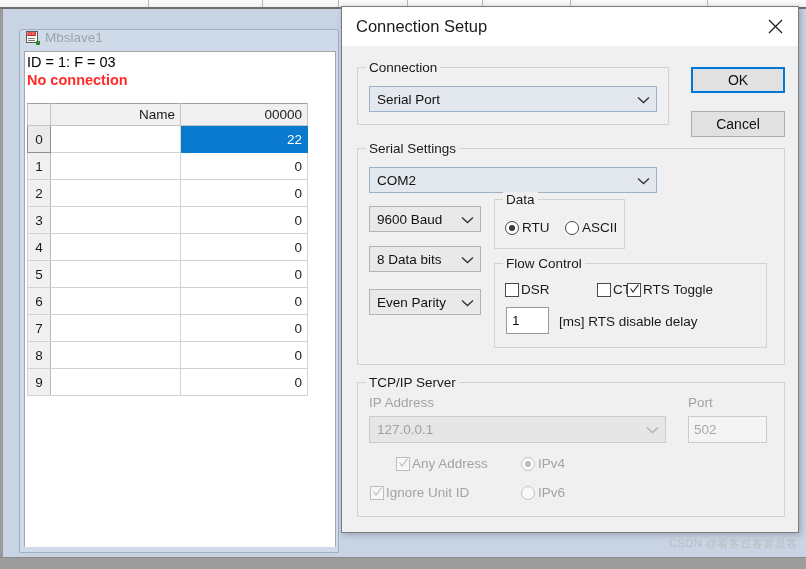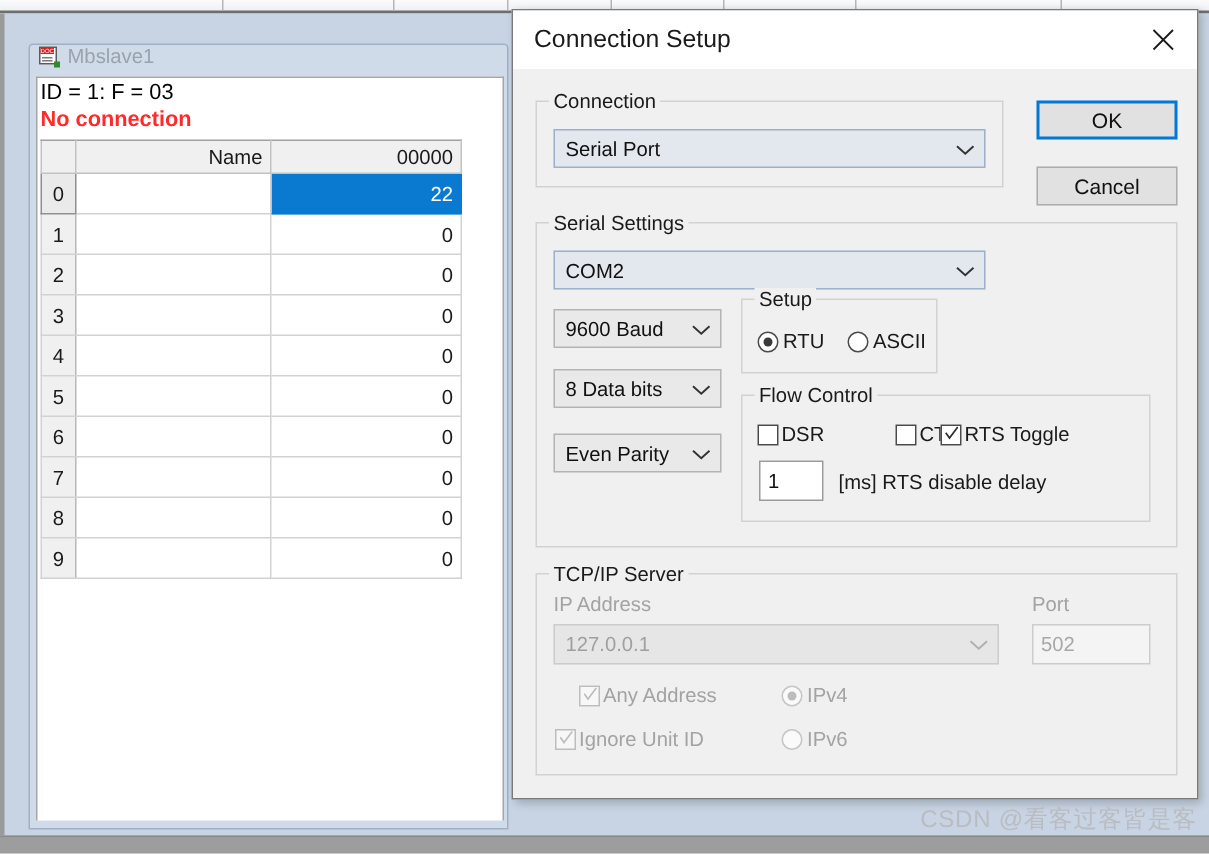--- a/index.html
+++ b/index.html
@@ -140,21 +140,21 @@
     font-size: 14.5px;
     color: #ff2a2a;
     line-height: 18px;
     white-space: nowrap;
     font-weight: bold;
   }
 
   
   #grid {
     position: absolute;
-    left: 2px; top: 41px;
+    left: 2px; top: 51px;
     width: 280px;
     border-collapse: collapse;
     table-layout: fixed;
     font-size: 13.5px;
   }
   #grid col.c-idx { width: 23px; }
   #grid col.c-name { width: 130px; }
   #grid col.c-val { width: 127px; }
   #grid th {
     height: 22px;
@@ -359,21 +359,21 @@
     color: #111111;
   }
   .pbtn.focus {
     border: 2px solid #0078d7;
   }
 
   
   #watermark {
     position: absolute;
     right: 8px; top: 536px;
-    font-size: 16px;
+    font-size: 11px;
     color: #b9bcc0;
     font-family: "Liberation Sans", sans-serif;
     white-space: nowrap;
     letter-spacing: 0.5px;
     text-align: right;
   }
 </style>
 </head>
 <body>
 
@@ -549,21 +549,21 @@
         <span>Even Parity</span>
         <span class="chev">
           <svg width="13" height="8" viewBox="0 0 13 8">
               <path d="M1,1.5 L6.5,6.5 L12,1.5" stroke="#333" stroke-width="1.3" fill="none"></path>
             </svg>
         </span>
       </div>
 
 
       <div class="group" style="left:136px; top:50px; width:131px; height:50px;">
-        <span class="legend">Setup</span>
+        <span class="legend">Data</span>
         <div class="ctl-row" style="left:10px; top:20px;">
           <span class="radio">
               <span class="dot"></span>
             </span>
           <span>RTU</span>
         </div>
         <div class="ctl-row" style="left:70px; top:20px;">
           <span class="radio"></span>
           <span>ASCII</span>
         </div>
@@ -607,21 +607,21 @@
               <path d="M1,1.5 L6.5,6.5 L12,1.5" stroke="#b0b0b0" stroke-width="1.3" fill="none"></path>
             </svg>
         </span>
       </div>
 
       <span class="lbl disabled" style="left:330px; top:12px;">Port</span>
       <div class="tinput disabled" style="left:330px; top:33px; width:79px; height:27px;">
         <span>502</span>
       </div>
 
-      <div class="ctl-row disabled" style="left:28px; top:73px;">
+      <div class="ctl-row disabled" style="left:0; top:73px;padding-left:38px;">
         <span class="cbox disabled">
           <svg class="tick" viewBox="0 0 9 10">
               <path d="M0.5,4.5 L3,8 L8.5,0.6" stroke="#bdbdbd" stroke-width="1.1" fill="none"></path>
             </svg>
         </span>
         <span>Any Address</span>
       </div>
       <div class="ctl-row disabled" style="left:12px; top:102px;">
         <span class="cbox disabled">
           <svg class="tick" viewBox="0 0 9 10">

